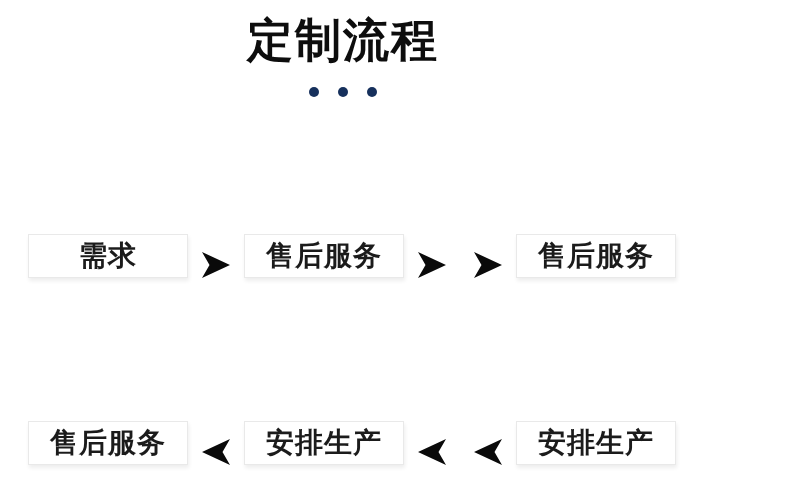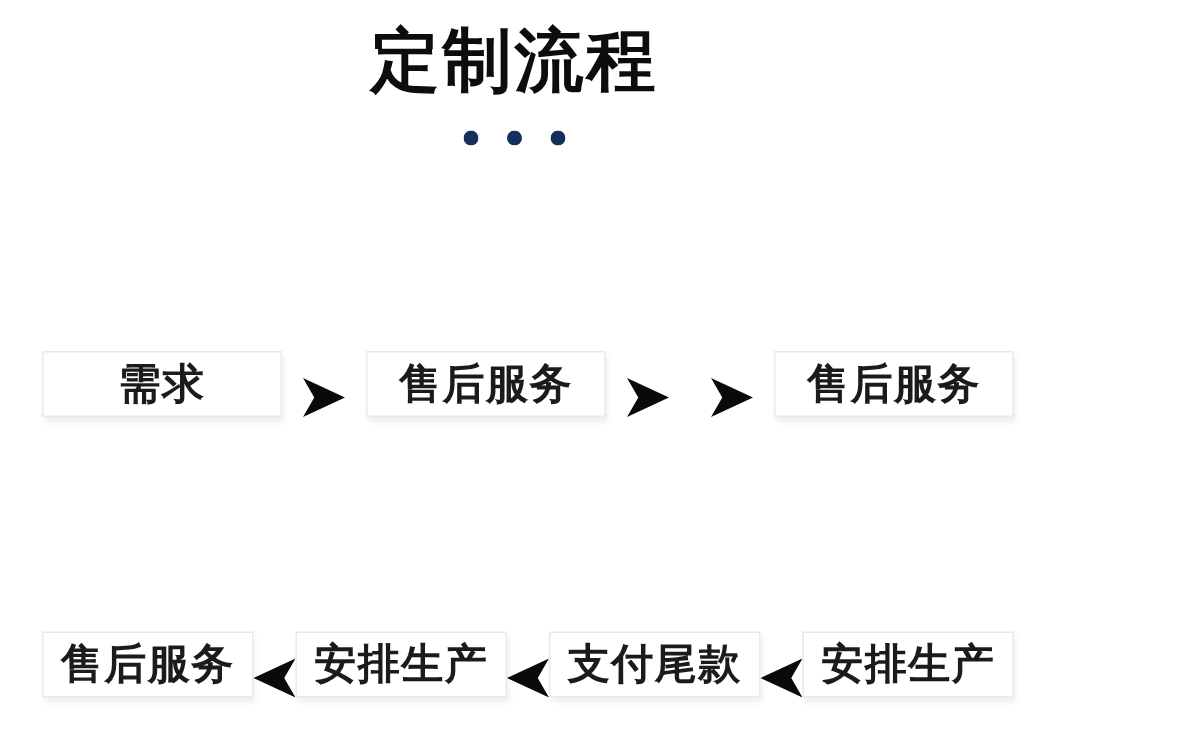--- a/index.html
+++ b/index.html
@@ -133,23 +133,20 @@
       </svg>
     </div>
     <div class="step-box">
       <span>安排生产</span>
     </div>
     <div class="connector">
       <svg class="arr" width="28" height="26" viewBox="0 0 28 26">
         <path d="M28 0 L0 13 L28 26 L20.5 13 Z" fill="#0a0a0a"></path>
       </svg>
     </div>
-    <div class="step-box">
-      <span>支付尾款</span>
-    </div>
     <div class="connector">
       <svg class="arr" width="28" height="26" viewBox="0 0 28 26">
         <path d="M28 0 L0 13 L28 26 L20.5 13 Z" fill="#0a0a0a"></path>
       </svg>
     </div>
     <div class="step-box">
       <span>安排生产</span>
     </div>
   </div>
 

